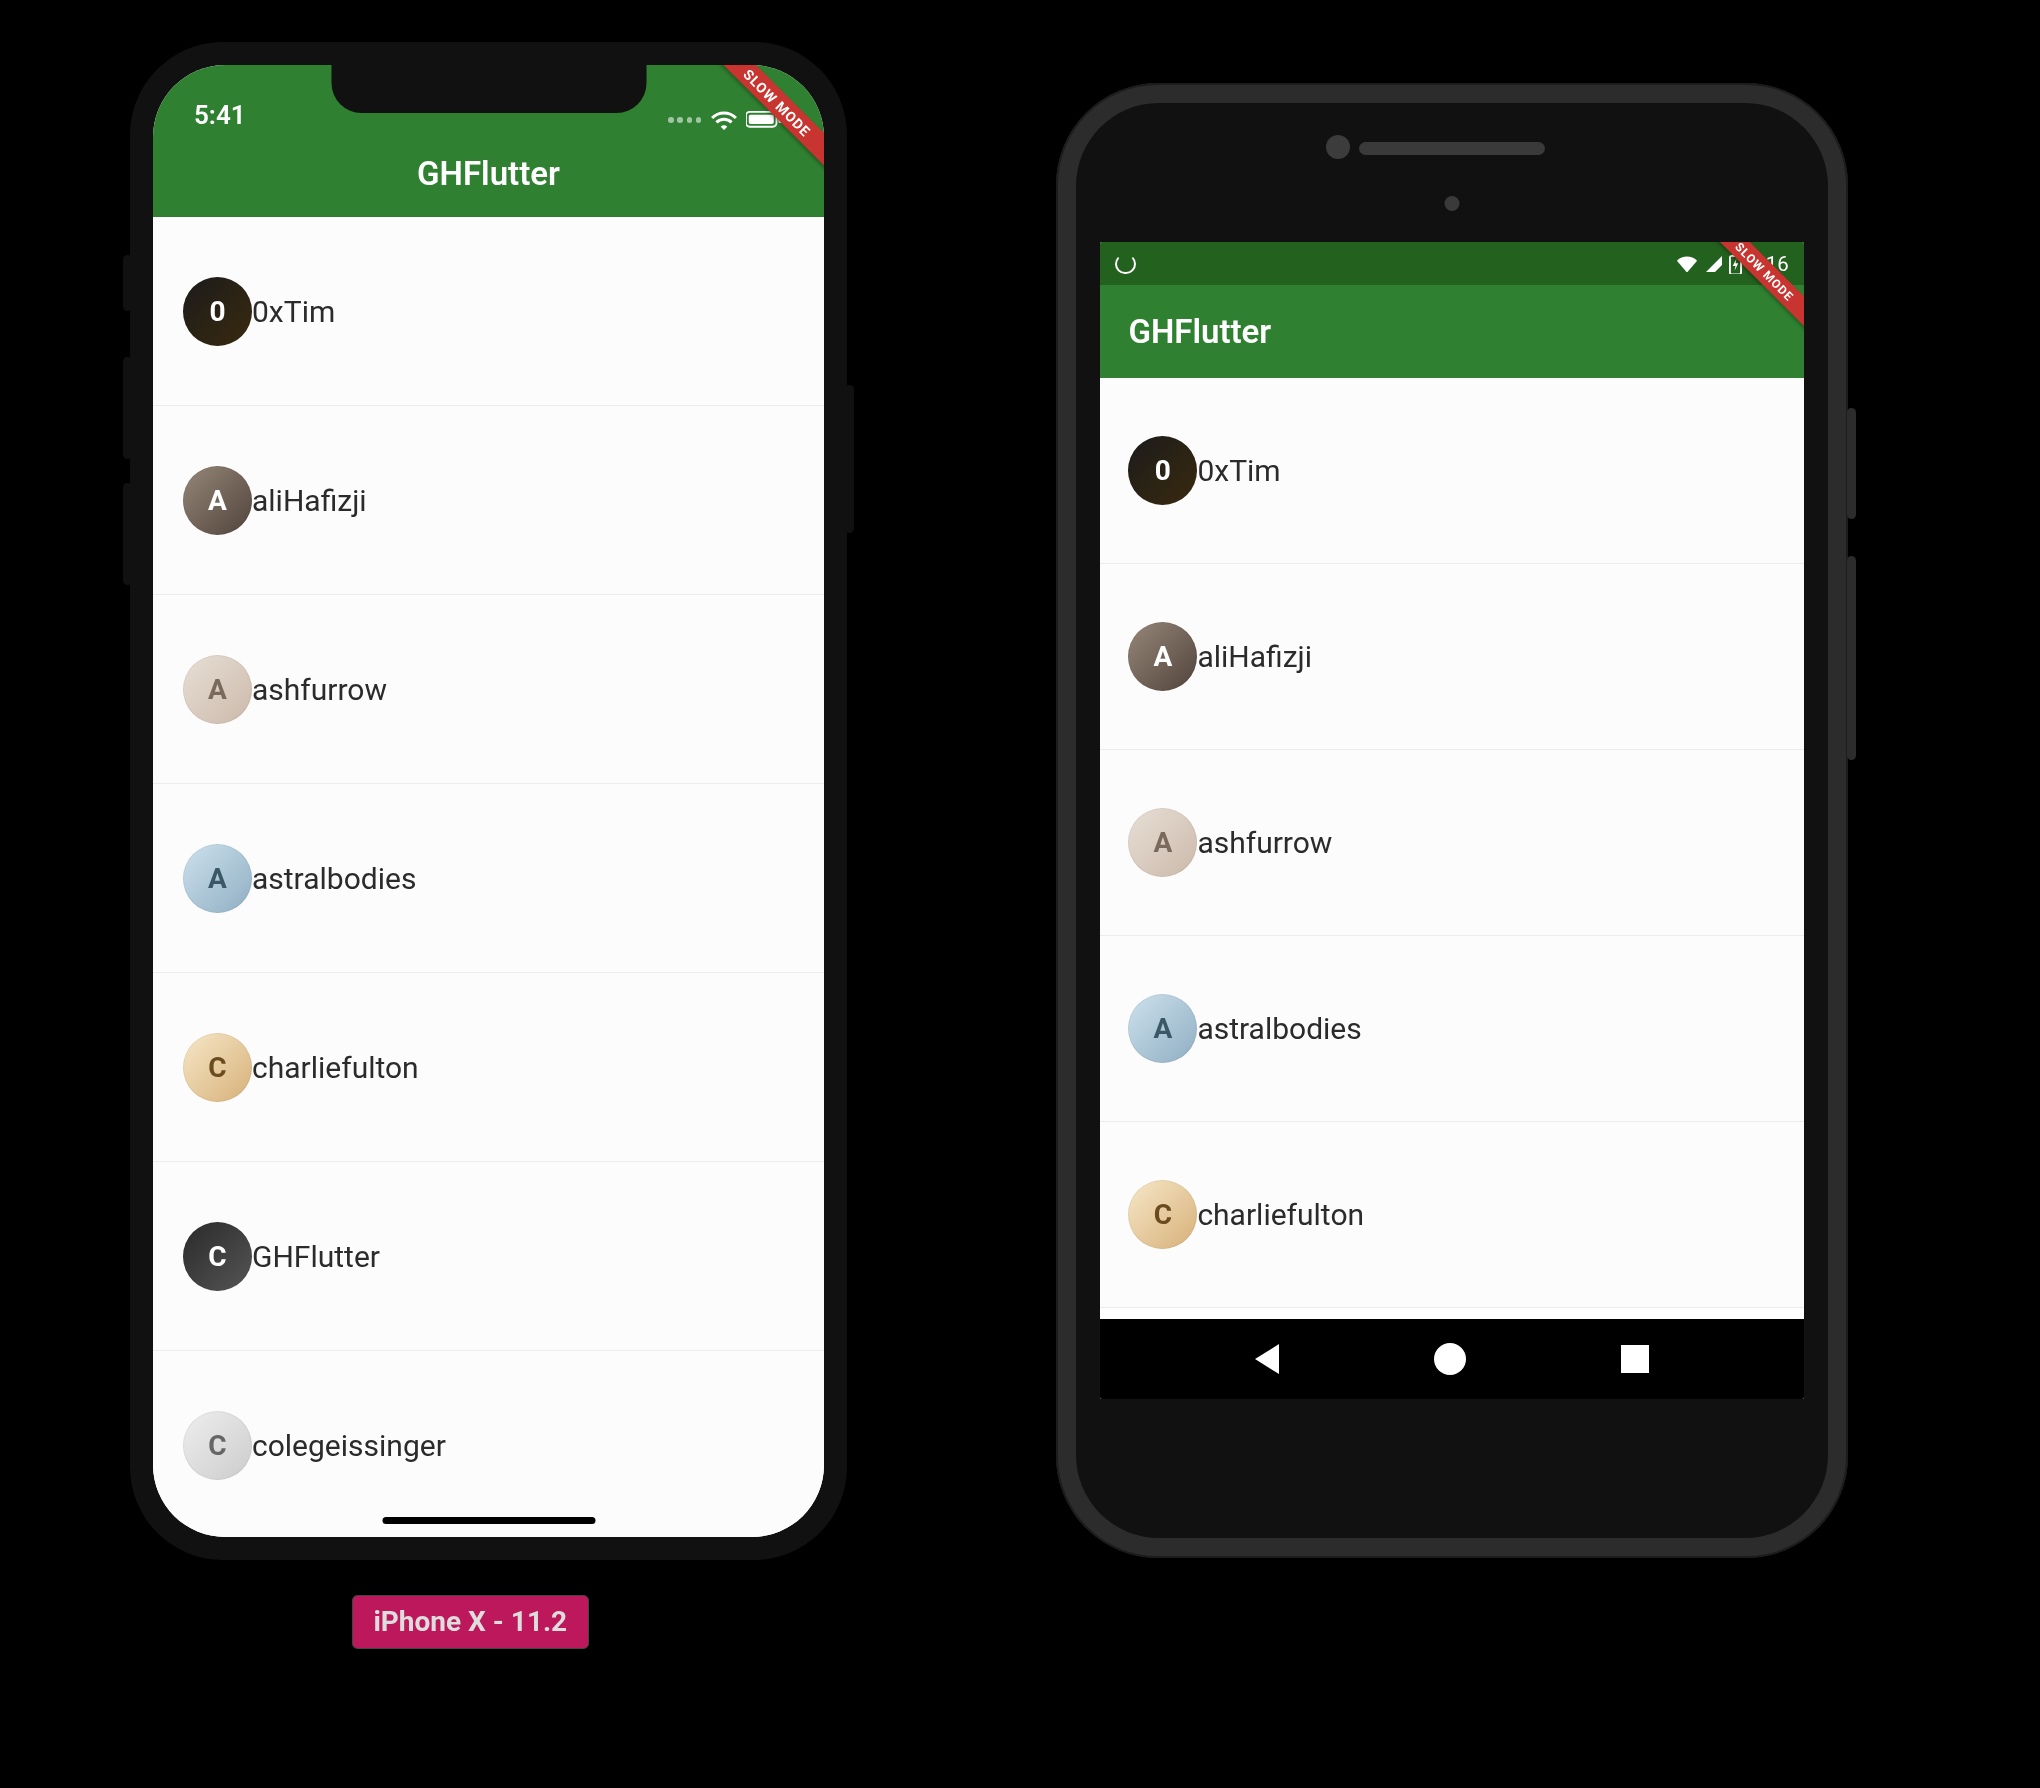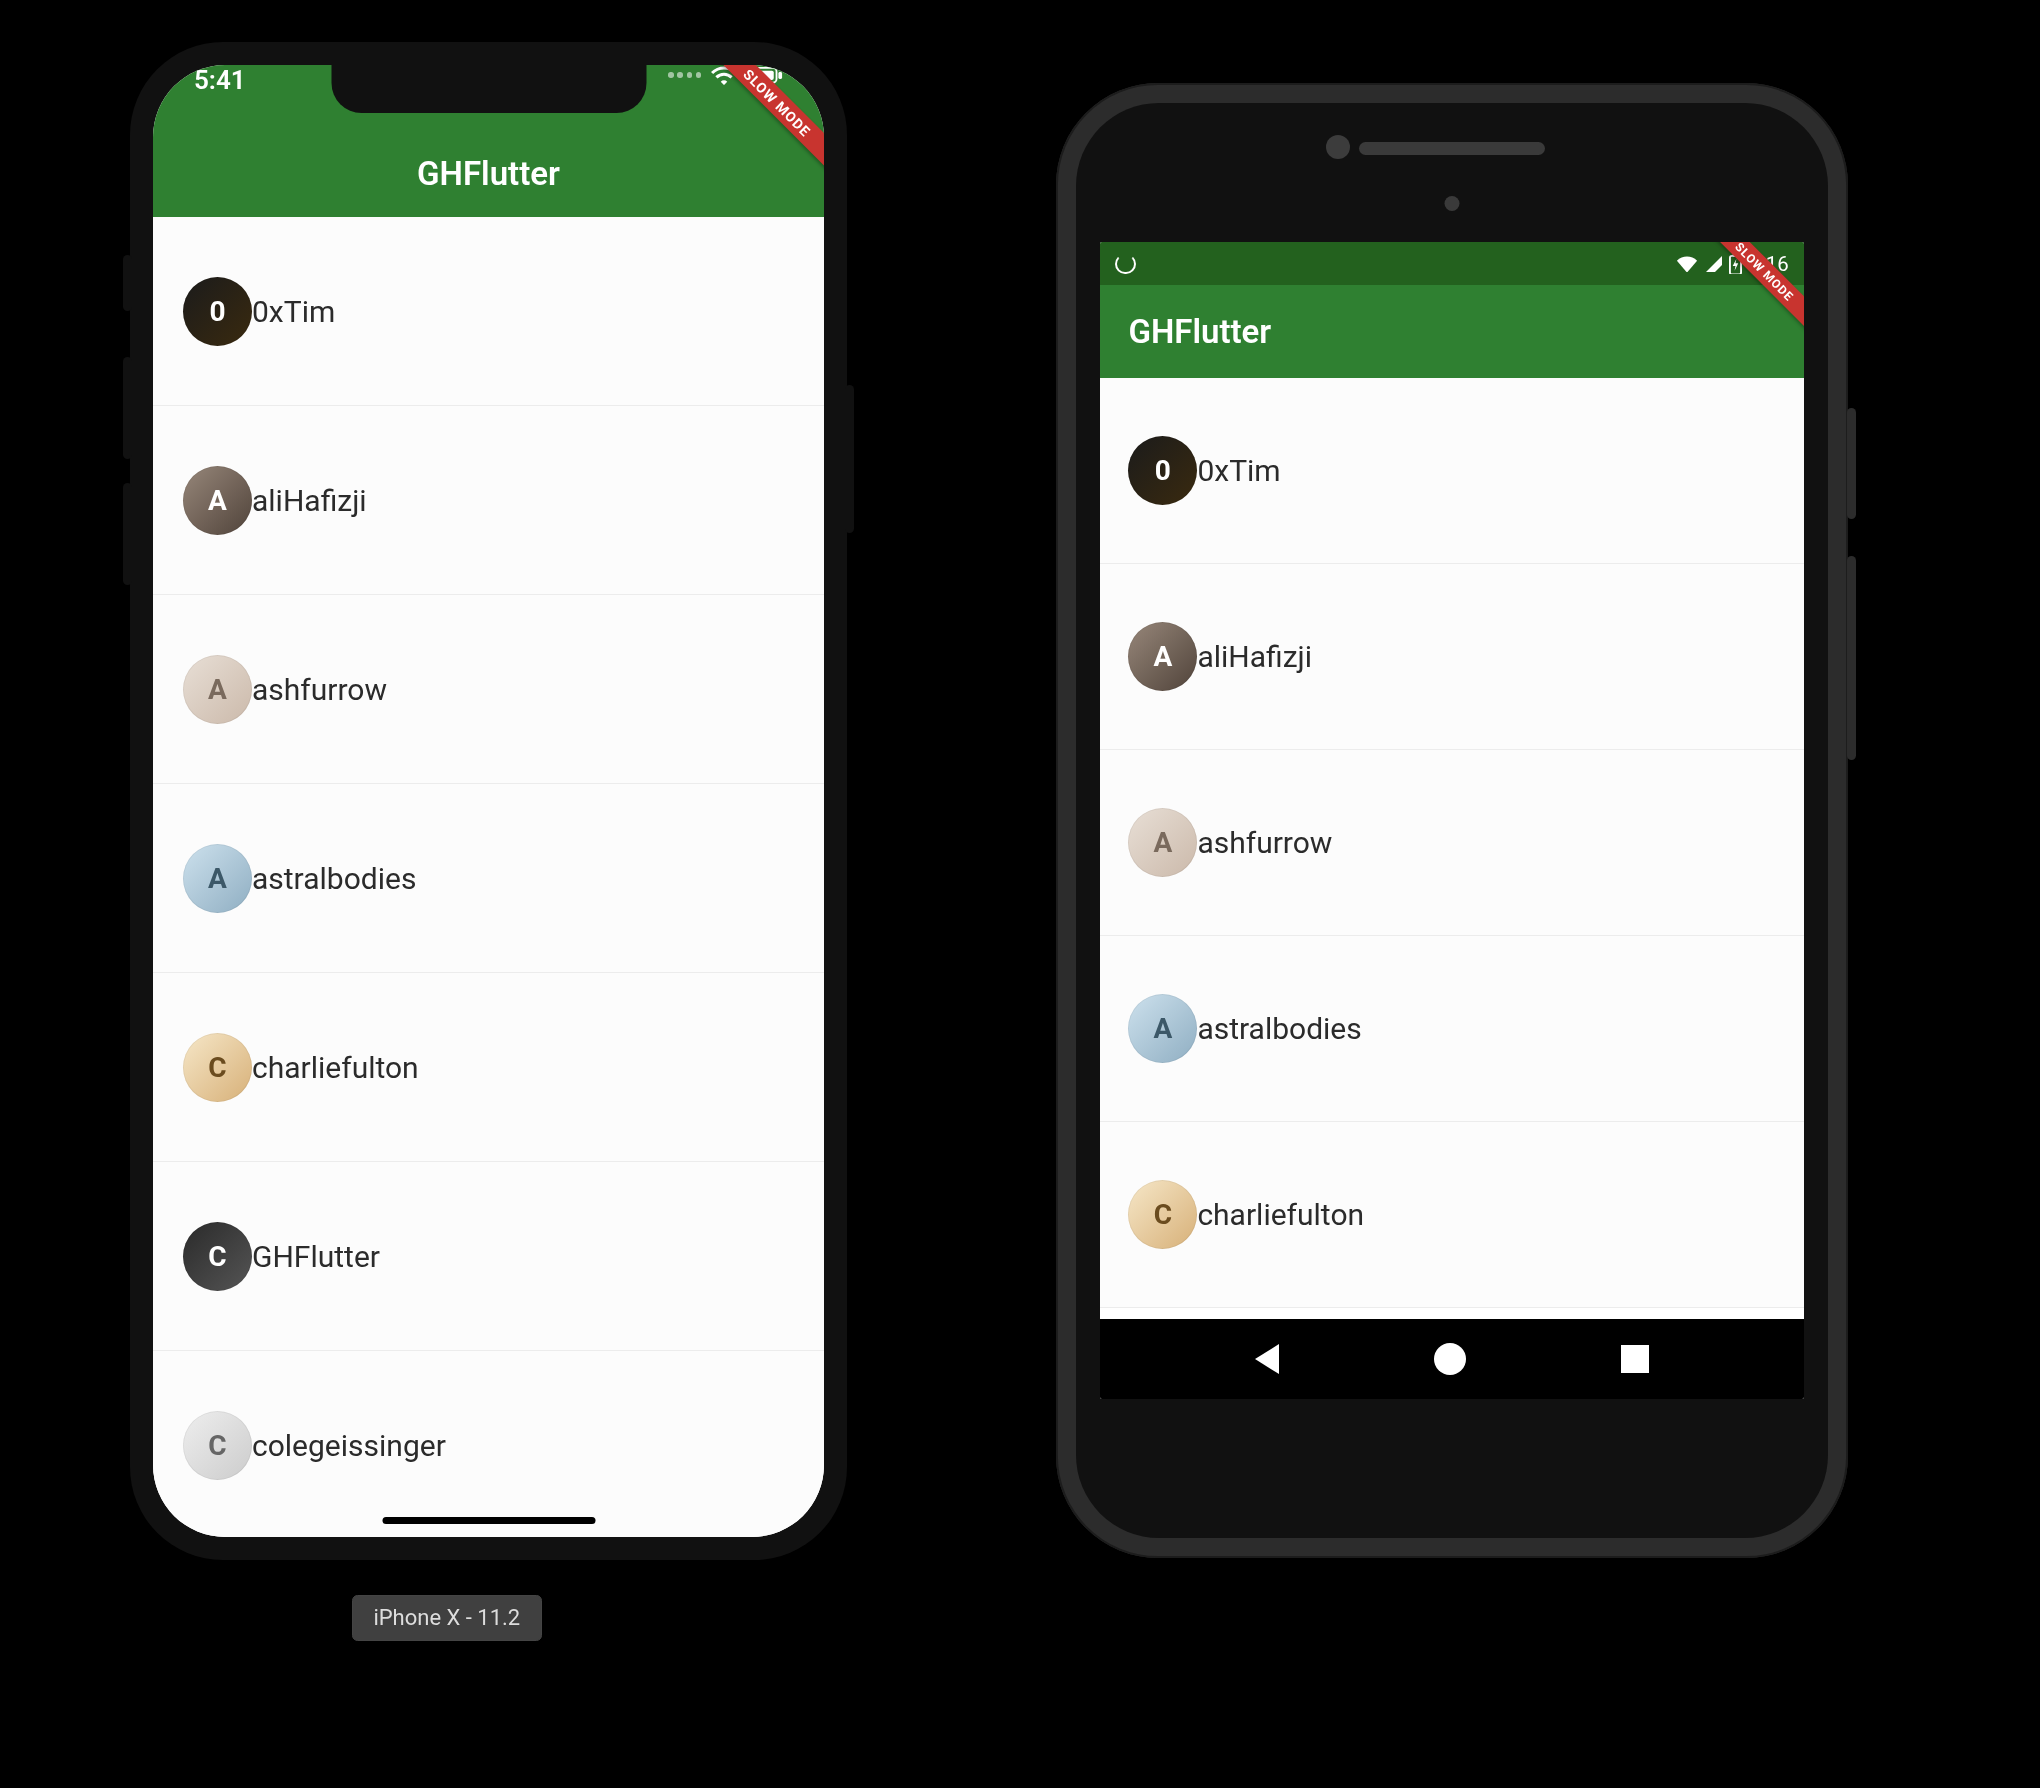--- a/index.html
+++ b/index.html
@@ -67,21 +67,21 @@
     height: 7.4px;
     background: #000;
     border-radius: 5.6px;
     z-index: 5;
   }
 
   .ios-status {
     height: 65px;
     background: #2f8031;
     display: flex;
-    align-items: flex-start;
+    align-items: flex-end;
     justify-content: space-between;
     padding: 0 41px;
     color: #fff;
     font-size: 24px;
     font-weight: 600;
     position: relative;
     gap: 47px;
   }
   .ios-status .status-time { font-size: 26px; }
   .ios-status .status-right { display: flex; align-items: center; gap: 9.3px; }
@@ -140,26 +140,27 @@
   .row-label {
     font-size: 30px;
     color: #2b2b2b;
   }
 
   
   .device-caption {
     position: absolute;
     left: 352px;
     top: 1595px;
-    background: #404040;
+    background: #be185d;
     color: #ddd;
     border: 0.9px solid #444;
     border-radius: 5.6px;
     padding: 9.3px 20.4px;
-    font-size: 22px;
+    font-size: 28px;
+    font-weight: bold;
   }
 
   
   .pixel {
     position: absolute;
     left: 1056px;
     top: 83px;
     width: 792px;
     height: 1475px;
     background: #2c2c2c;

